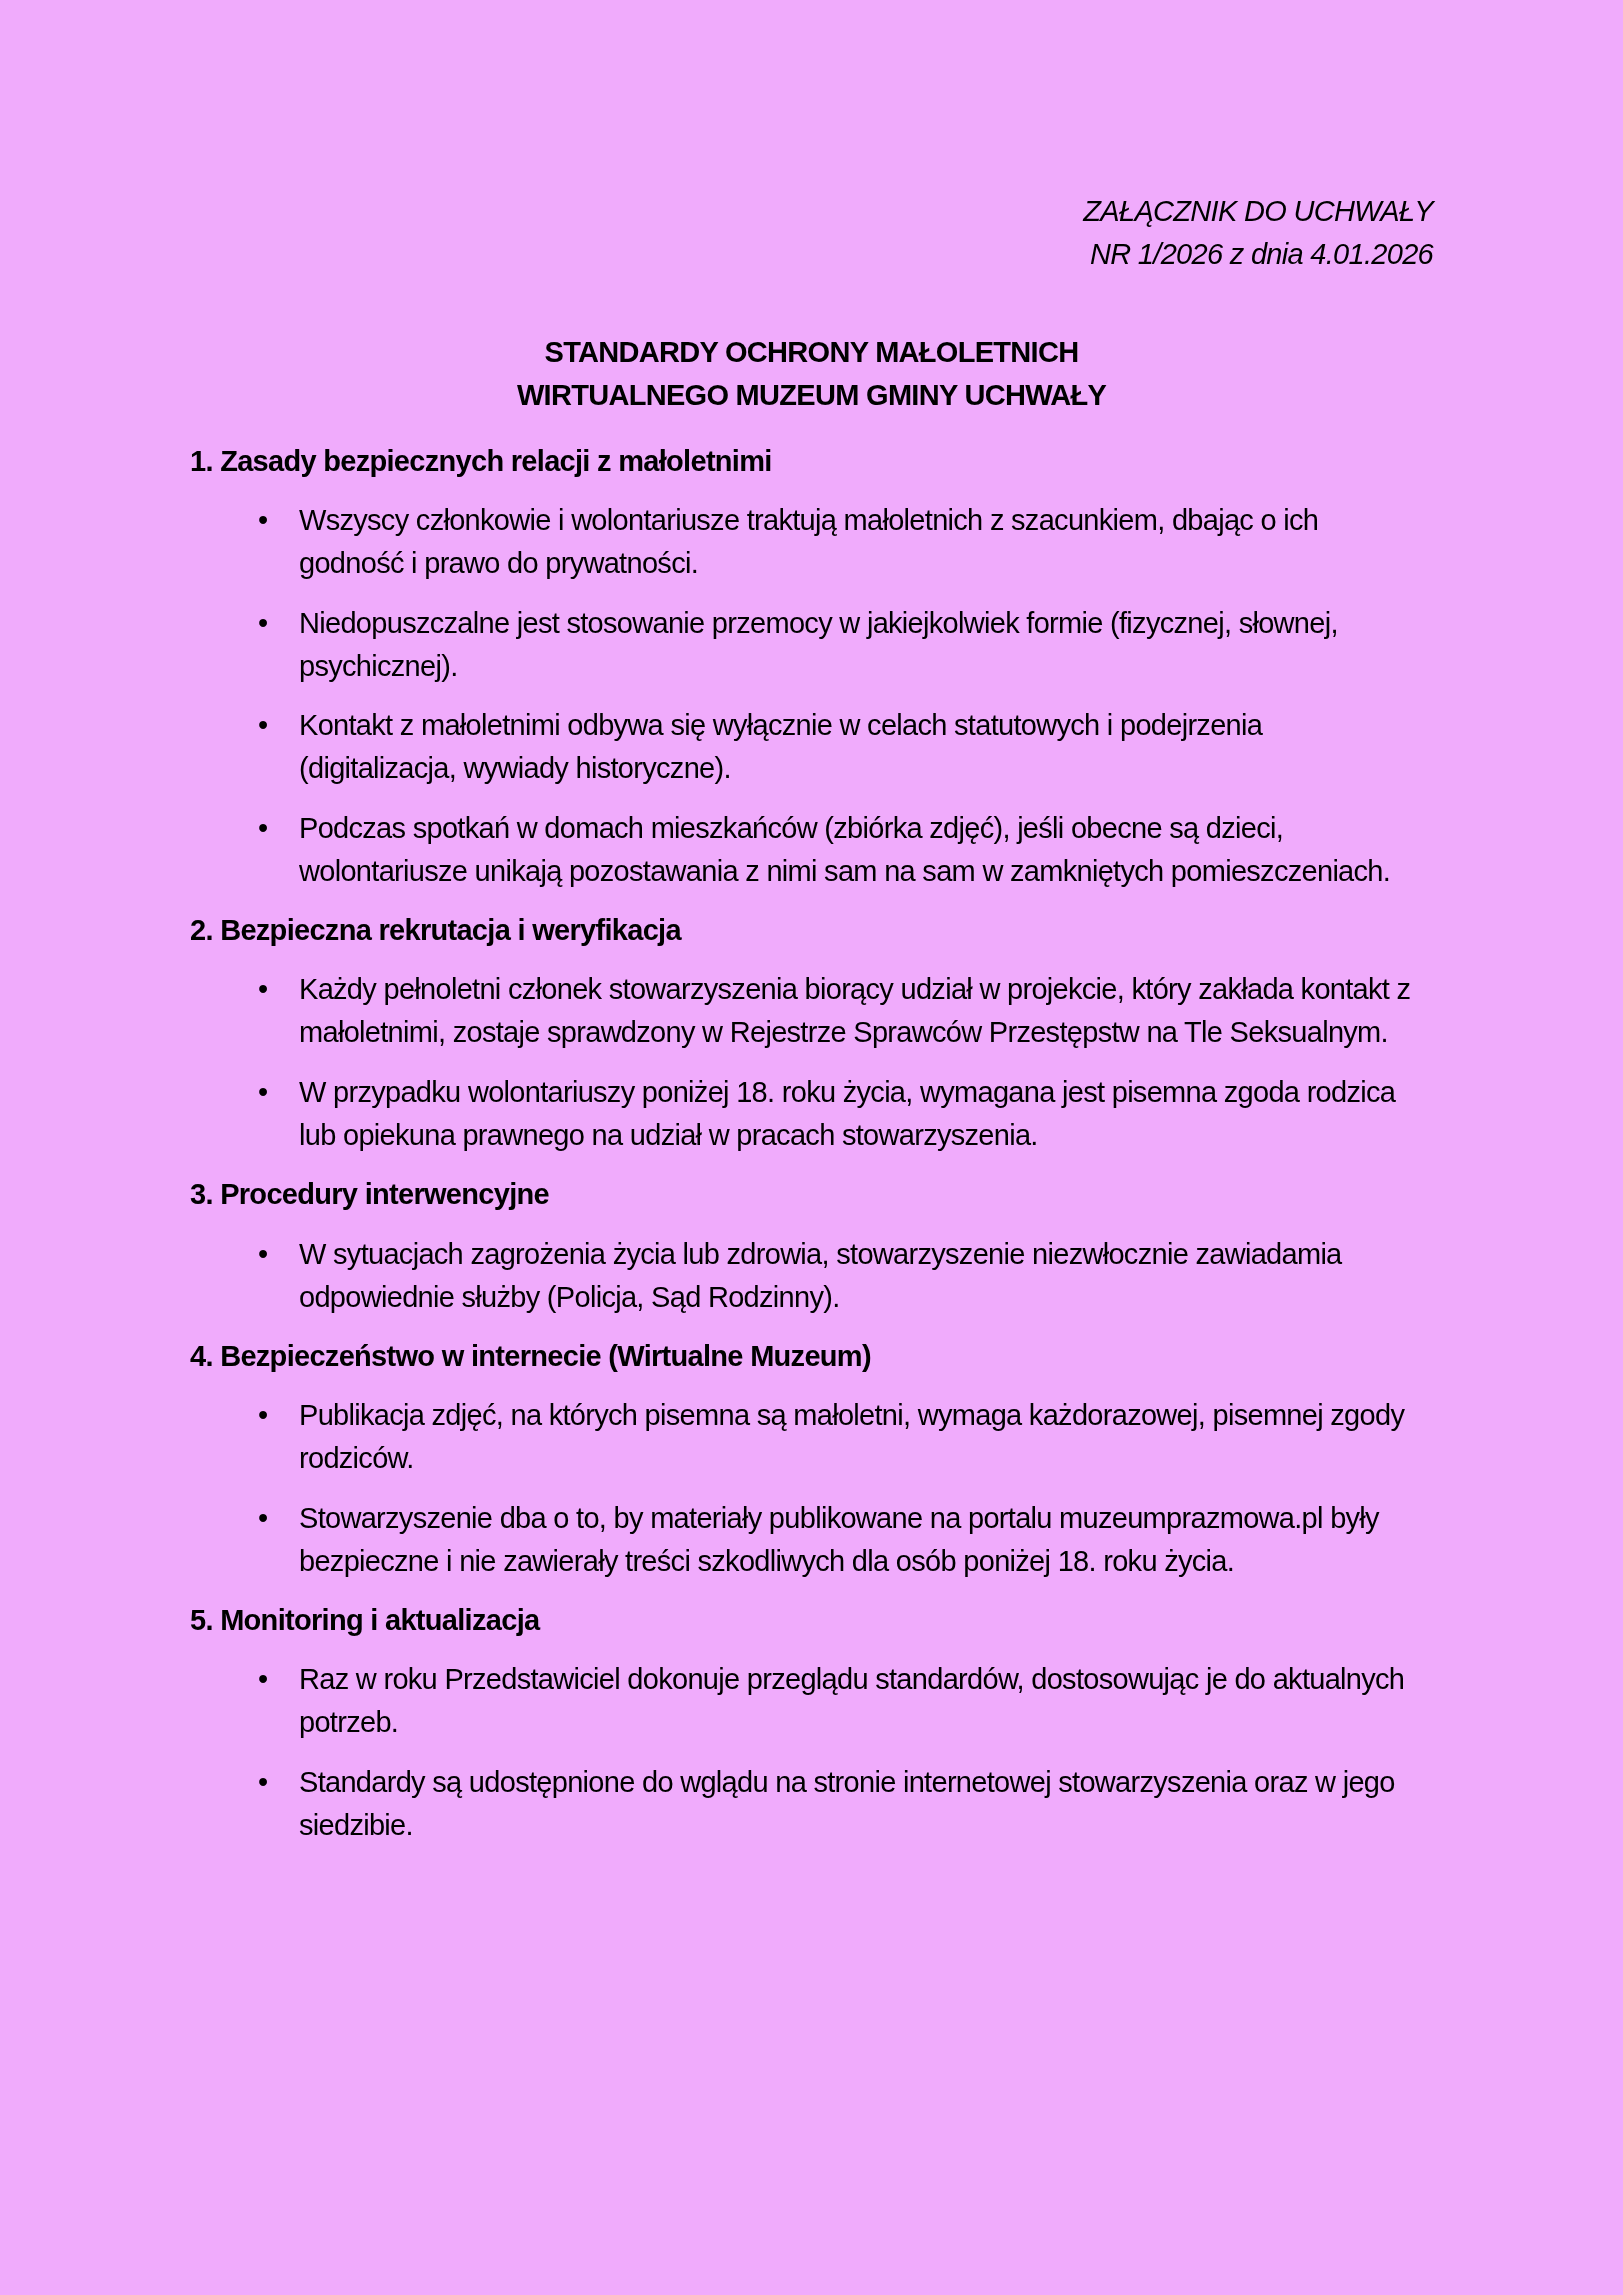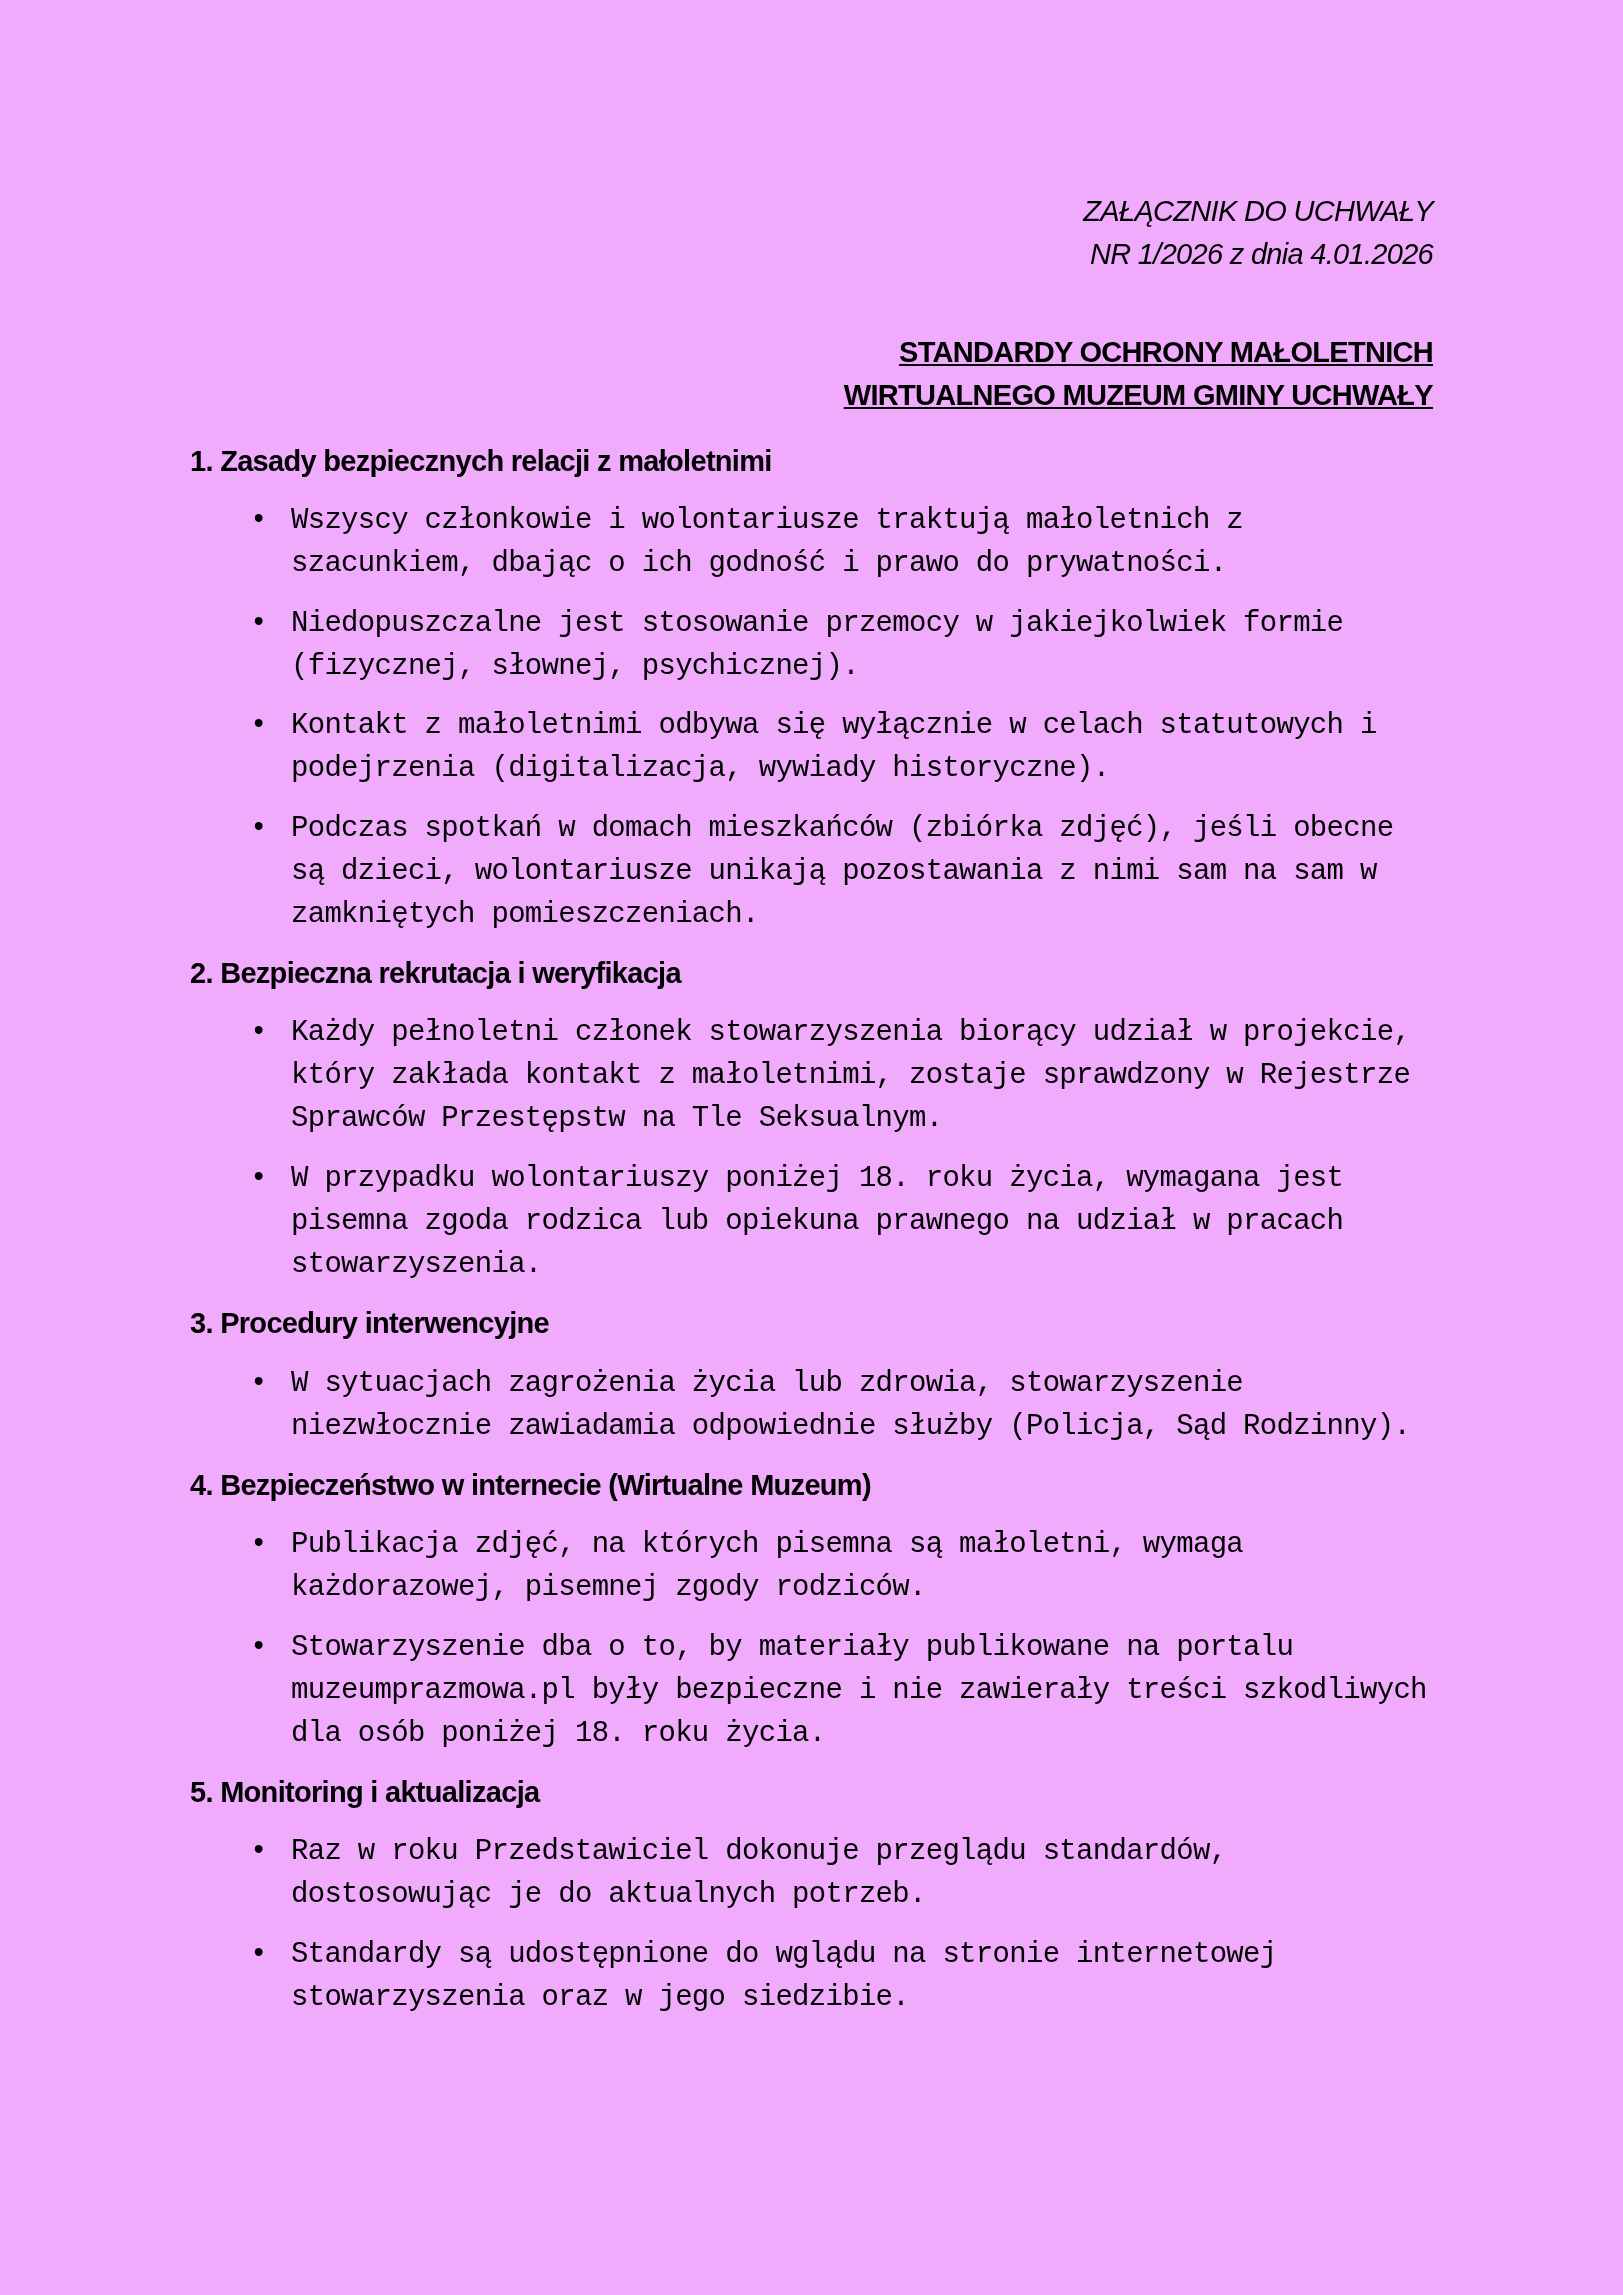--- a/index.html
+++ b/index.html
@@ -20,34 +20,32 @@
     padding: 190px 190px 131px 190px;
     overflow: hidden;
   }
   .header-right {
     text-align: right;
     font-style: italic;
   }
   .header-right div { margin: 0; }
   .doc-title {
     margin: 55px 0 23px 0;
-    text-align: right;
+    text-align: center;
     font-weight: bold;
-    text-decoration: underline;
   }
   .doc-title div { margin: 0; }
   .section-heading {
     margin: 0 0 16.4px 0;
     font-weight: bold;
   }
   ul.bullets {
     list-style: none;
-    margin: 4px;
+    margin: 12px;
     padding: 0;
-    font-family: Liberation Mono, monospace;
   }
   ul.bullets li {
     position: relative;
     padding-left: 97px;
     margin: 0 0 16.4px 0;
   }
   ul.bullets li::before {
     content: "\2022";
     position: absolute;
     left: 56px;

